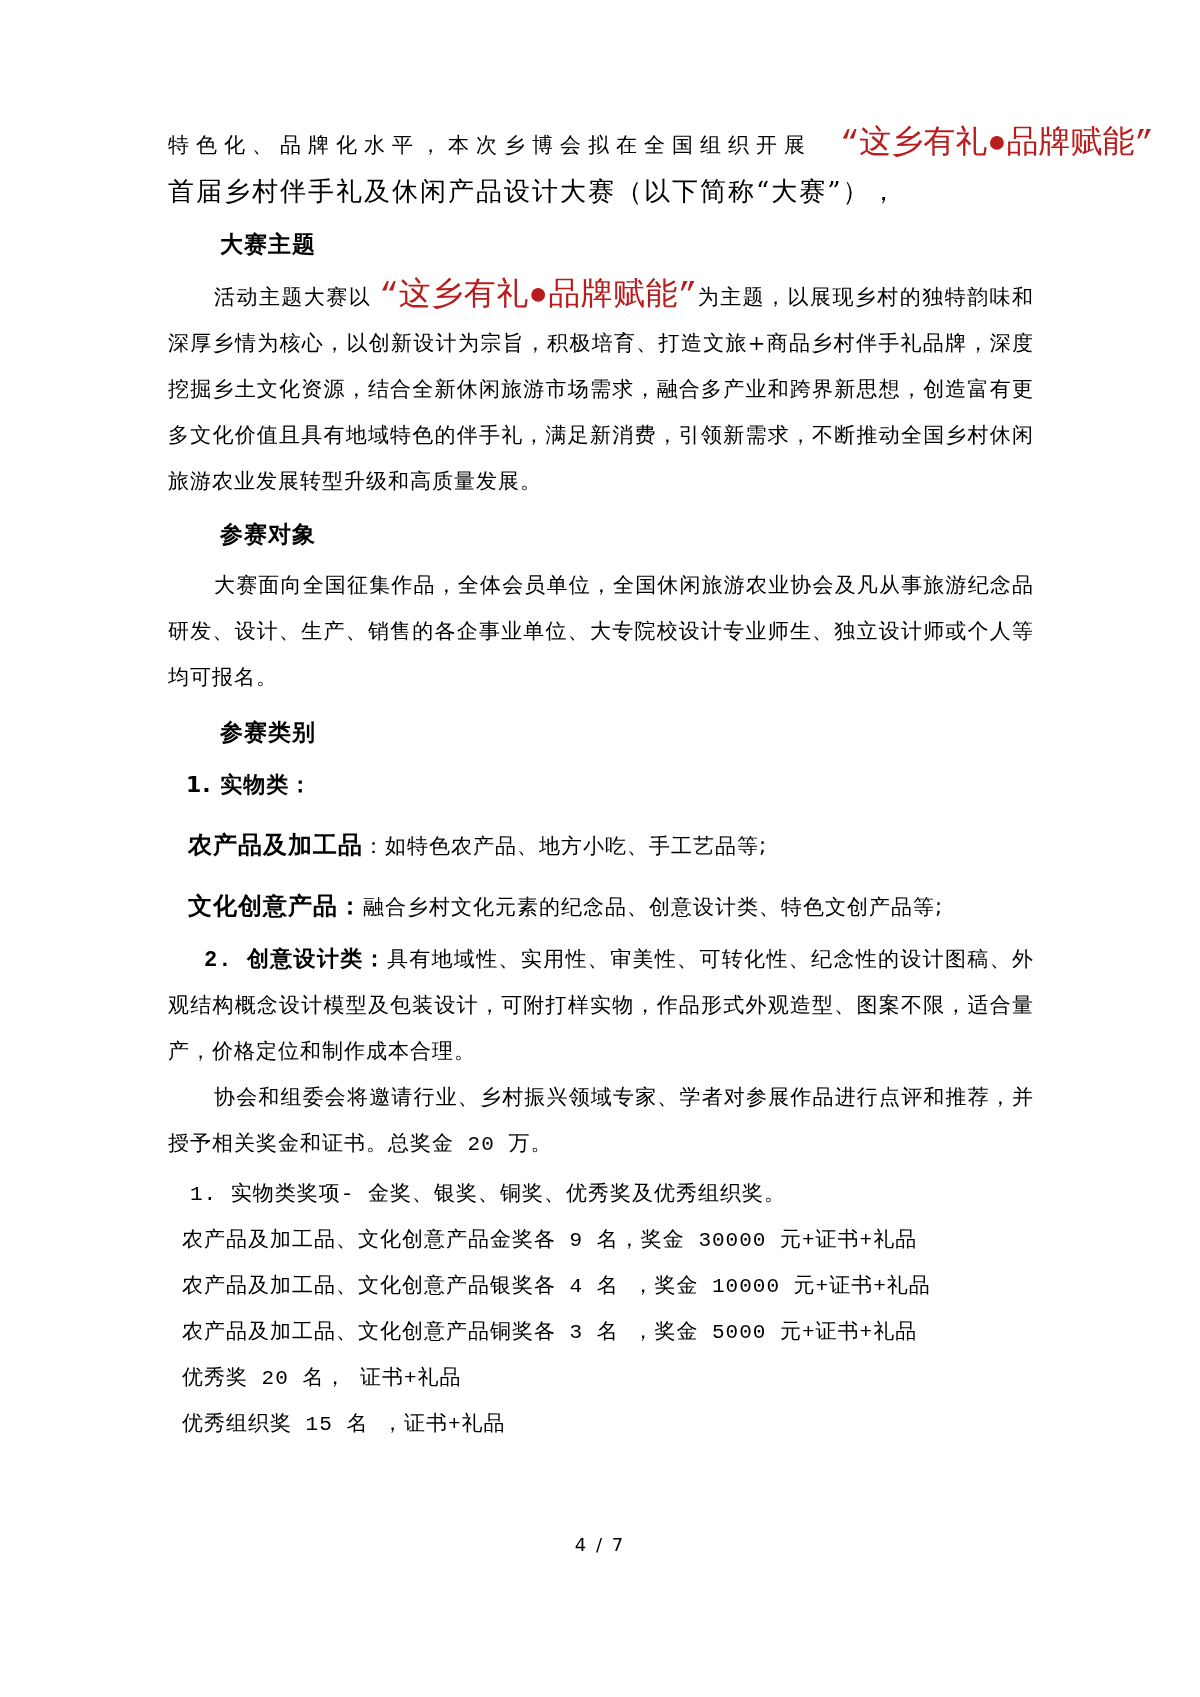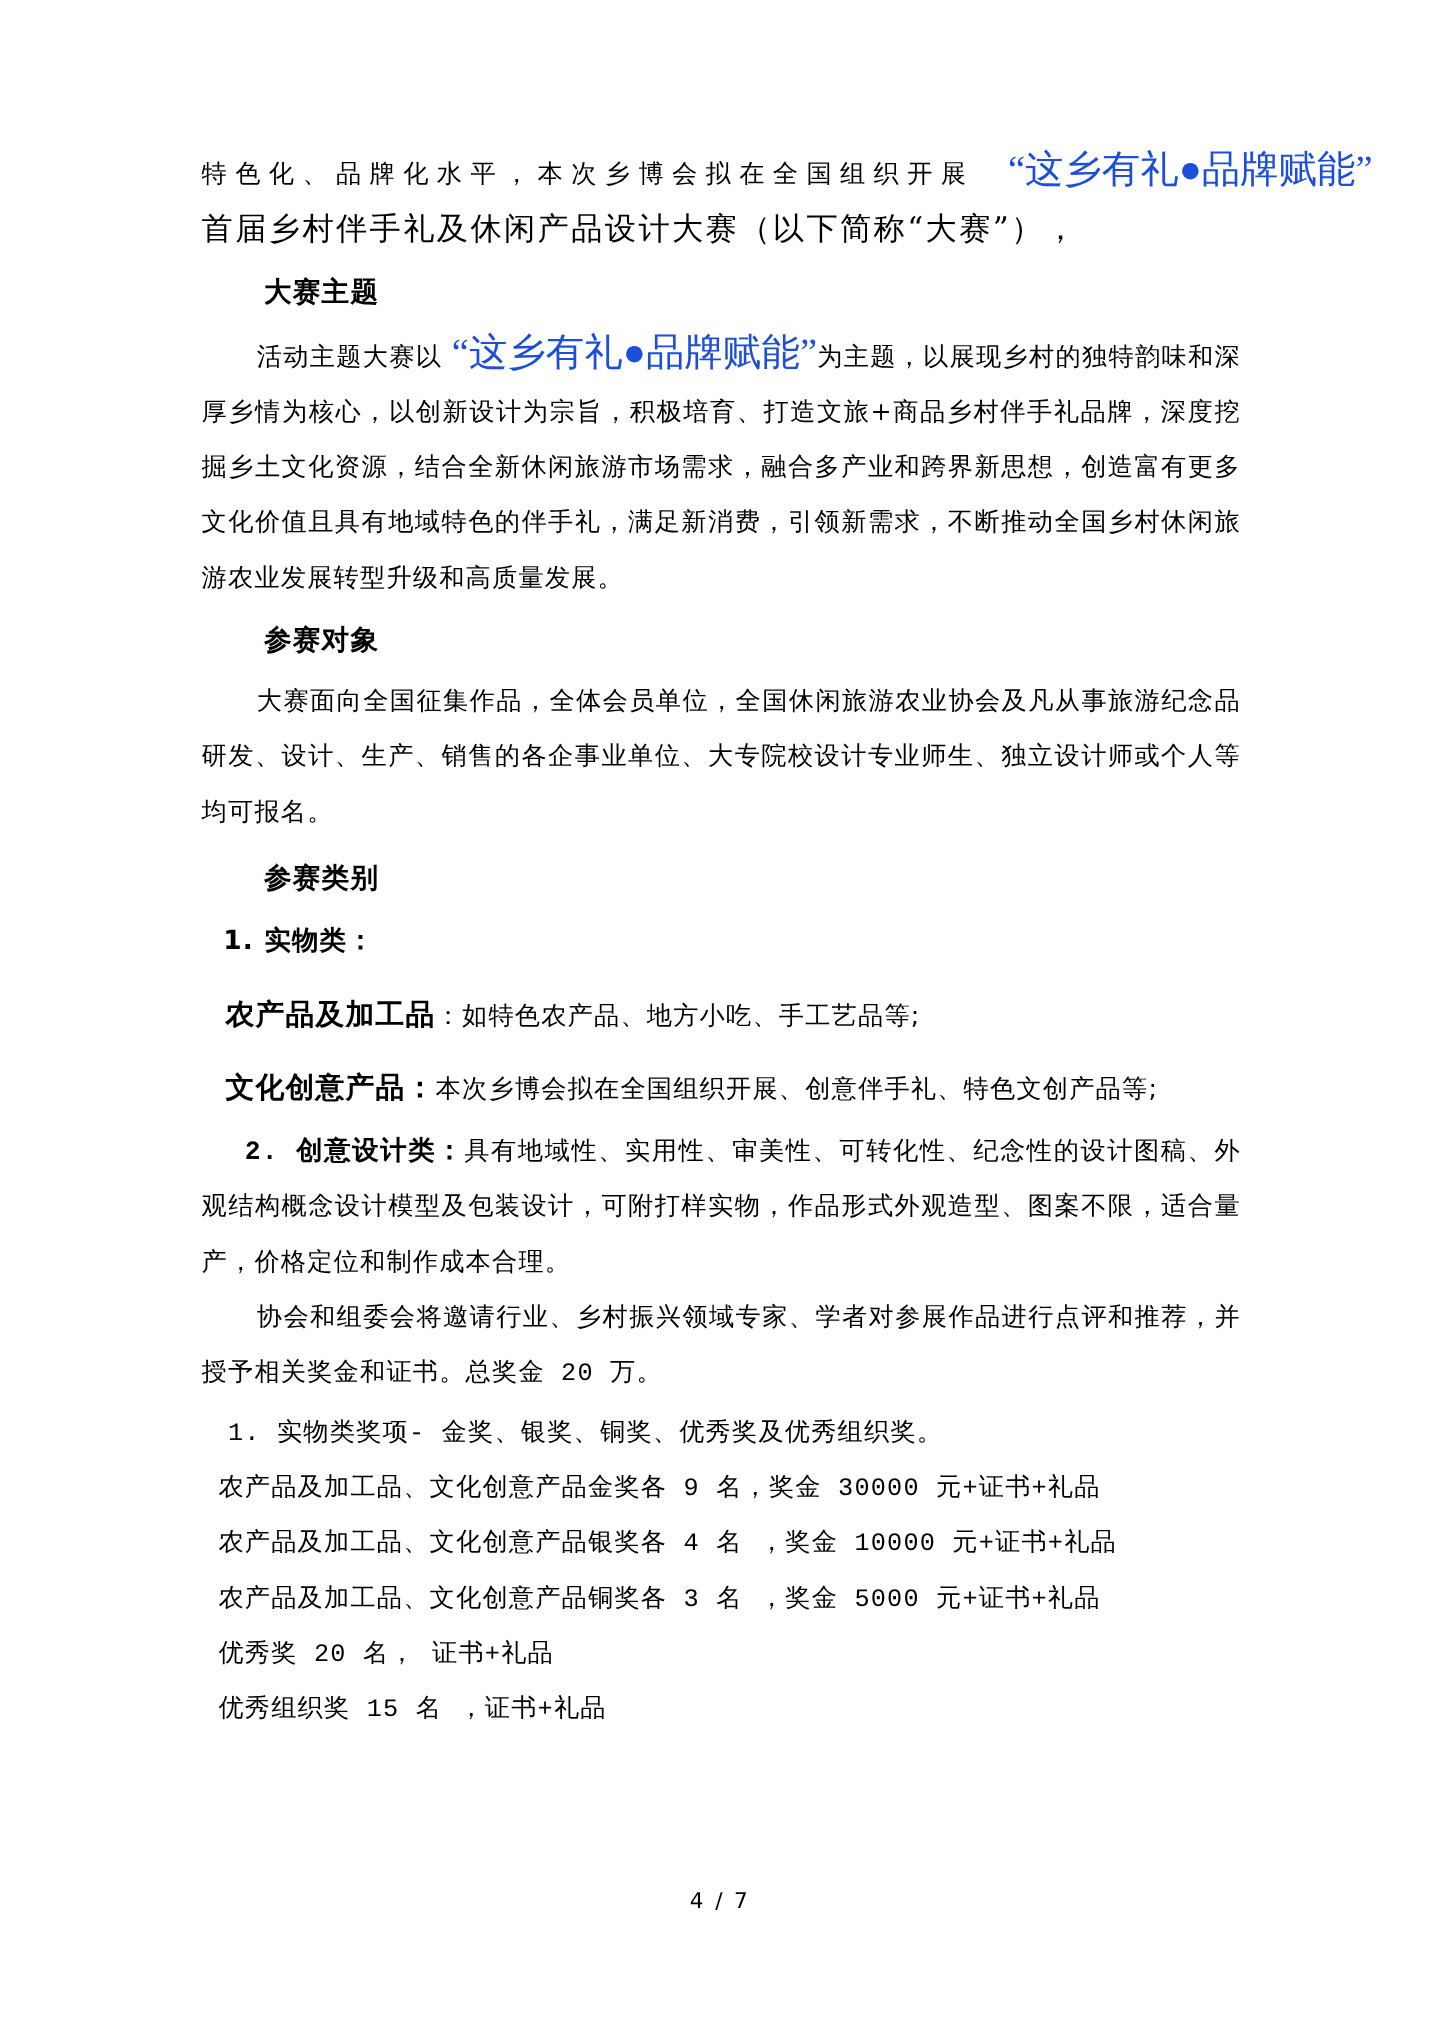--- a/index.html
+++ b/index.html
@@ -26,25 +26,25 @@
     text-align: justify;
   }
   .serif { font-family: "DejaVu Serif", "Liberation Serif", serif; }
   .sans  { font-family: Liberation Mono, monospace; }
   .indent2 { text-indent: 46px; }
 
   .cont-line1 { font-size: 21px; letter-spacing: 7px; line-height: 46px; white-space: nowrap; }
   .cont-line2 { font-size: 26px; letter-spacing: 2px; line-height: 46px; white-space: nowrap; }
 
   .red-big {
-    color: #1d4ed8;
+    color: #b91c1c;
     font-size: 32px;
     line-height: 1;
     letter-spacing: 0;
-    font-family: Liberation Serif, serif;
+    font-family: Liberation Mono, monospace;
     white-space: nowrap;
   }
   .gap-before-red { margin-left: 28px; }
   .gap-small { margin-left: 8px; }
 
   .section-heading {
     font-size: 23px;
     font-weight: bold;
     line-height: 46px;
     margin: 7px 0 7px 52px;
@@ -74,21 +74,21 @@
     letter-spacing: 1px;
     margin-top: 32px;
   }
   .design-para { margin-top: 8px; text-indent: 36px; }
   .design-label { font-weight: bold; font-size: 22px; }
   .award-title { margin-top: 4px; padding-left: 22px; }
   .award-item { padding-left: 14px; }
 
   .footer {
     position: absolute;
-    top: 1574px;
+    top: 1534px;
     left: 0;
     width: 100%;
     text-align: center;
     font-size: 18px;
     letter-spacing: 2px;
     font-family: "DejaVu Sans", "Liberation Sans", sans-serif;
   }
 </style>
 </head>
 <body>
@@ -101,21 +101,21 @@
 
     <h2 class="section-heading">大赛主题</h2>
     <p class="body-text serif indent2"><span>活动主题大赛以</span><span class="red-big gap-small">“这乡有礼●品牌赋能”</span><span>为主题，以展现乡村的独特韵味和深厚乡情为核心，以创新设计为宗旨，积极培育、打造文旅+商品乡村伴手礼品牌，深度挖掘乡土文化资源，结合全新休闲旅游市场需求，融合多产业和跨界新思想，创造富有更多文化价值且具有地域特色的伴手礼，满足新消费，引领新需求，不断推动全国乡村休闲旅游农业发展转型升级和高质量发展。</span></p>
 
     <h2 class="section-heading">参赛对象</h2>
     <p class="body-text sans indent2">大赛面向全国征集作品，全体会员单位，全国休闲旅游农业协会及凡从事旅游纪念品研发、设计、生产、销售的各企事业单位、大专院校设计专业师生、独立设计师或个人等均可报名。</p>
 
     <h2 class="section-heading">参赛类别</h2>
     <p class="sub-bold li-mid-indent">1. 实物类：</p>
     <p class="cat-line"><span class="cat-label">农产品及加工品</span><span>：</span><span>如特色农产品、地方小吃、手工艺品等;</span></p>
-    <p class="cat-line"><span class="cat-label">文化创意产品：</span><span>本次乡博会拟在全国组织开展、创意伴手礼、特色文创产品等;</span></p>
+    <p class="cat-line"><span class="cat-label">文化创意产品：</span><span>融合乡村文化元素的纪念品、创意设计类、特色文创产品等;</span></p>
     <p class="body-text sans design-para"><span class="design-label">2. 创意设计类：</span><span>具有地域性、实用性、审美性、可转化性、纪念性的设计图稿、外观结构概念设计模型及包装设计，可附打样实物，作品形式外观造型、图案不限，适合量产，价格定位和制作成本合理。</span></p>
 
     <p class="body-text sans indent2">协会和组委会将邀请行业、乡村振兴领域专家、学者对参展作品进行点评和推荐，并授予相关奖金和证书。总奖金 20 万。</p>
     <p class="body-text sans award-title">1. 实物类奖项- 金奖、银奖、铜奖、优秀奖及优秀组织奖。</p>
     <p class="body-text sans award-item">农产品及加工品、文化创意产品金奖各 9 名，奖金 30000 元+证书+礼品</p>
     <p class="body-text sans award-item">农产品及加工品、文化创意产品银奖各 4 名 ，奖金 10000 元+证书+礼品</p>
     <p class="body-text sans award-item">农产品及加工品、文化创意产品铜奖各 3 名 ，奖金 5000 元+证书+礼品</p>
     <p class="body-text sans award-item">优秀奖 20 名，  证书+礼品</p>
     <p class="body-text sans award-item">优秀组织奖 15 名 ，证书+礼品</p>
 

